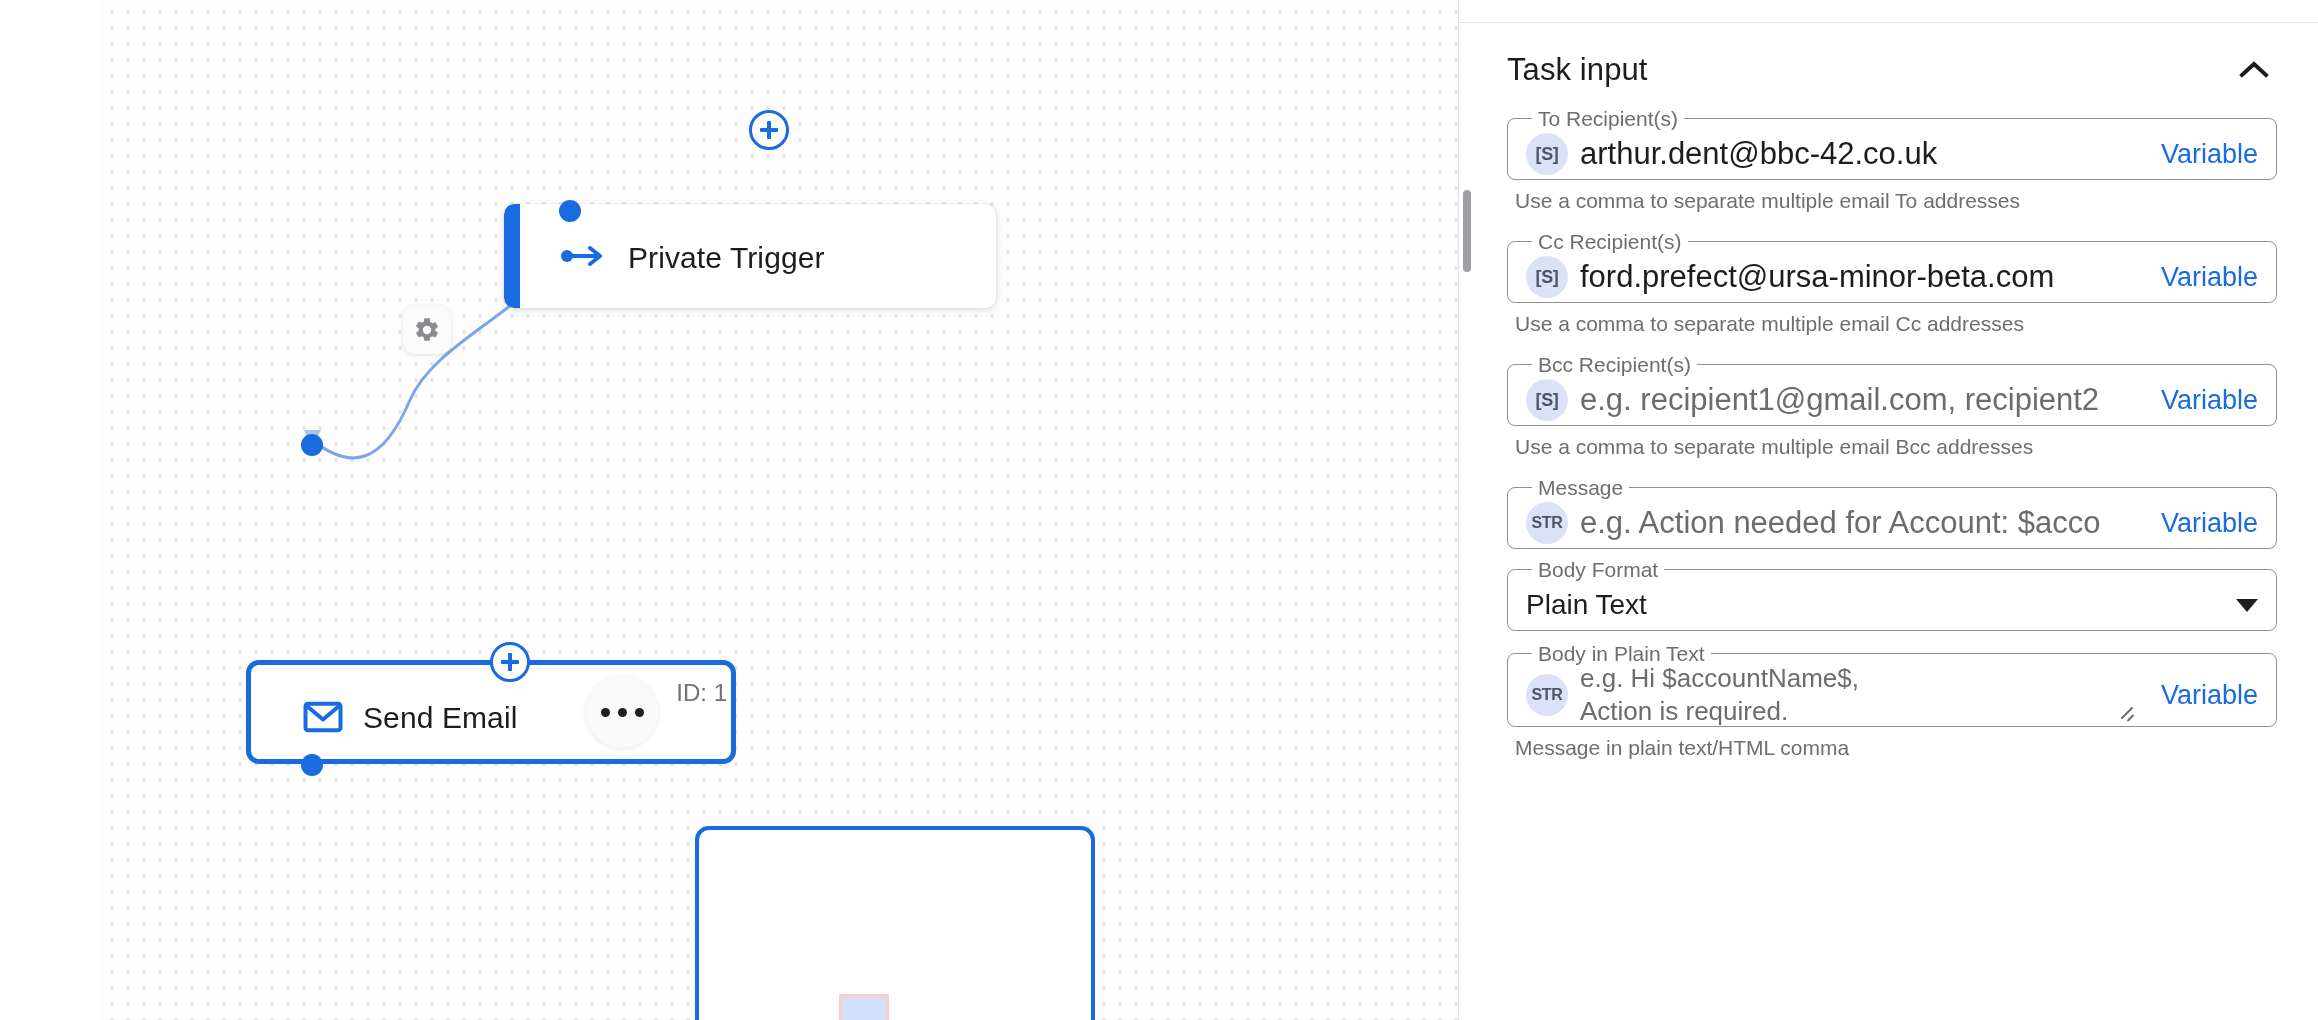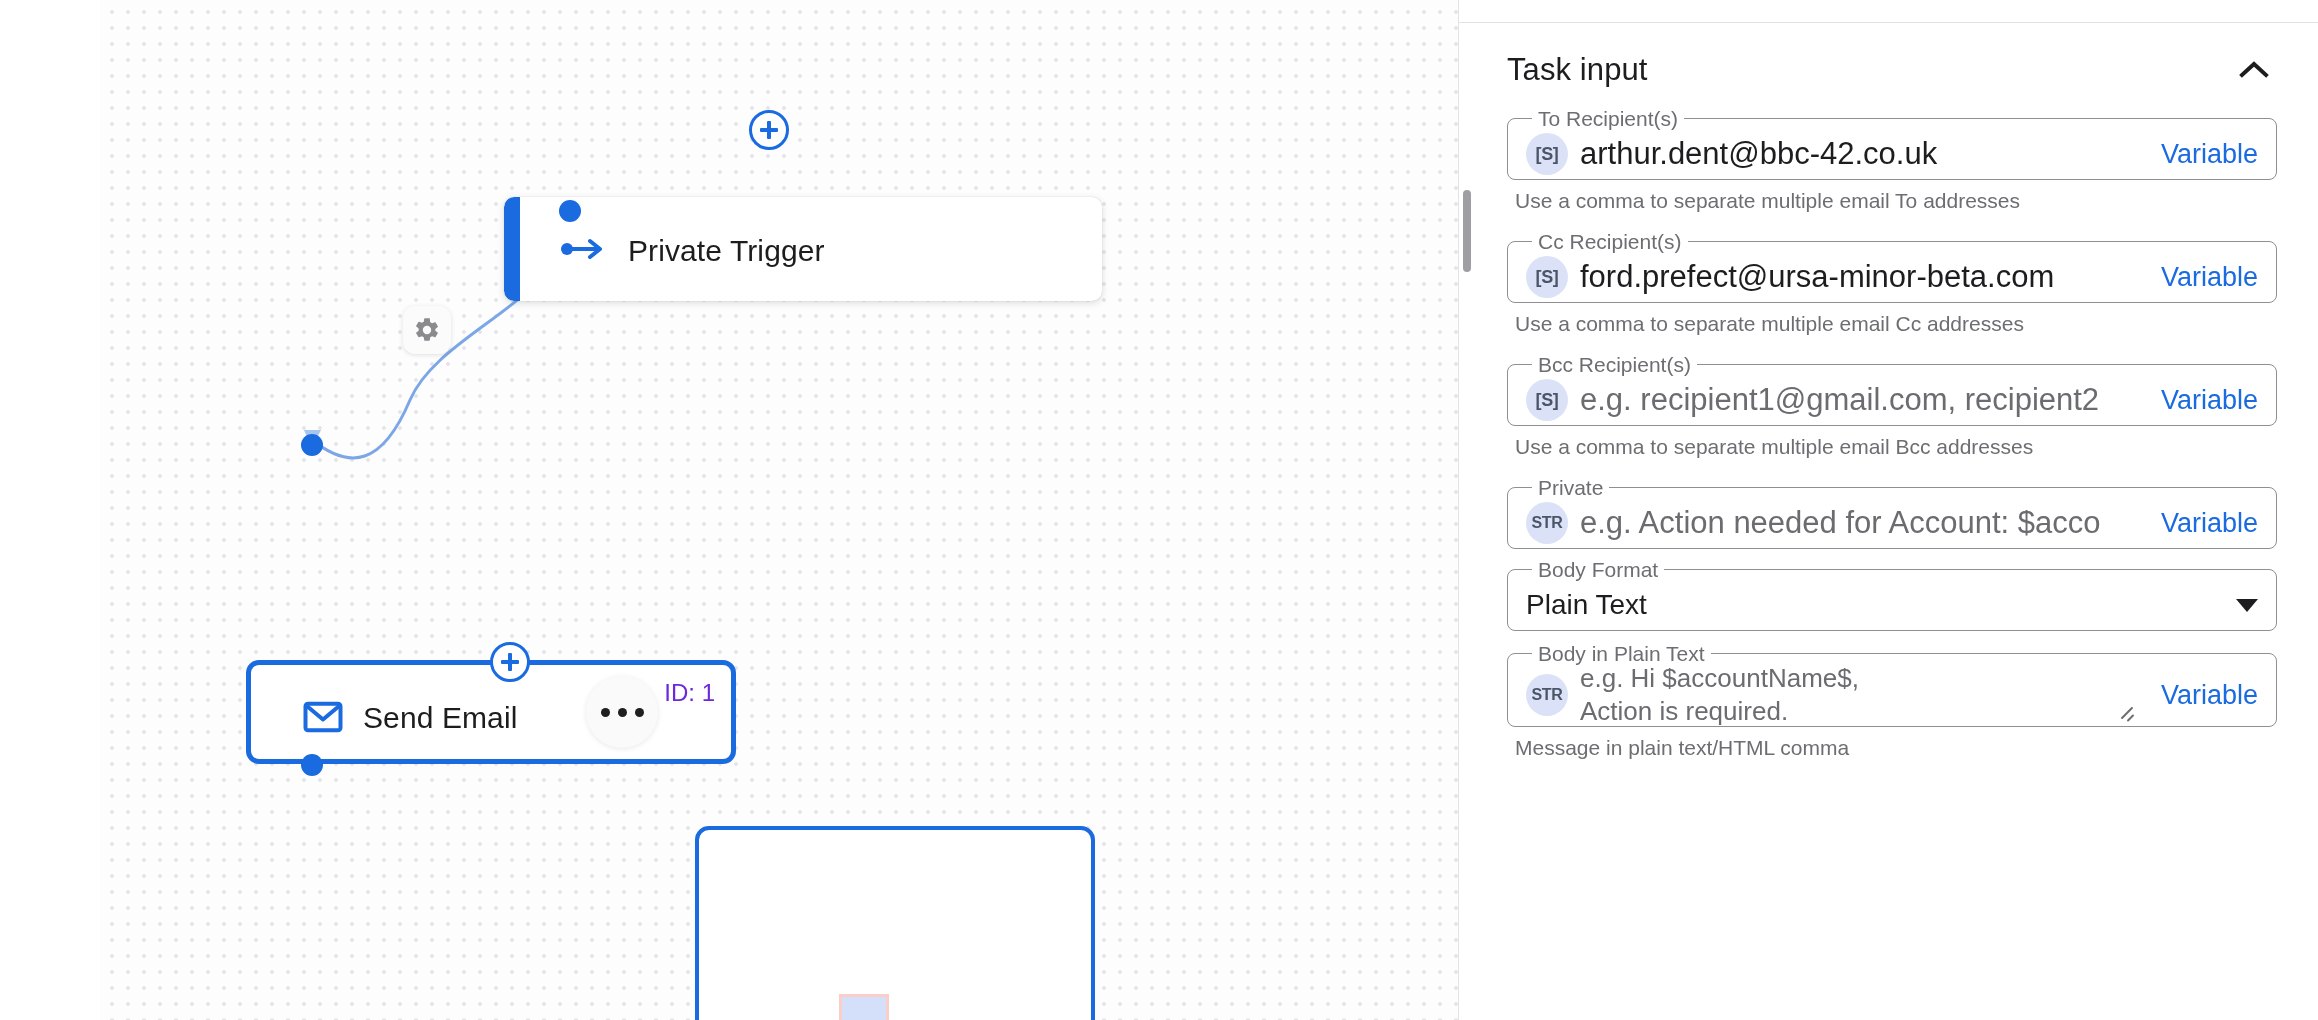--- a/index.html
+++ b/index.html
@@ -47,22 +47,22 @@
   .node {
     position: absolute;
     background: #ffffff;
     border-radius: 10px;
     box-sizing: border-box;
     display: flex;
     align-items: center;
   }
   .node-trigger {
     left: 404px;
-    top: 197px;
-    width: 598px;
+    top: 204px;
+    width: 492px;
     height: 104px;
     box-shadow: 0 2px 7px rgba(60,64,67,0.18), 0 0 1px rgba(60,64,67,0.25);
     overflow: hidden;
   }
   .trigger-accent {
     position: absolute;
     left: 0; top: 0;
     width: 16px;
     height: 104px;
     background: #1a6ae0;
@@ -93,24 +93,24 @@
     font-size: 30px;
     color: #1d1d1f;
     white-space: nowrap;
     letter-spacing: 0.1px;
   }
   .trigger-label { left: 124px; top: 37px; }
   .email-label   { left: 112px; top: 36px; }
 
   .node-id {
     position: absolute;
-    right: 16px;
+    right: 4px;
     top: 14px;
     font-size: 24px;
-    color: #6d28d9;
+    color: #737373;
     white-space: nowrap;
   }
 
   
   .dot {
     position: absolute;
     width: 22px;
     height: 22px;
     border-radius: 50%;
     background: #1a6ae0;
@@ -463,21 +463,21 @@
           <legend>Bcc Recipient(s)</legend>
           <div class="type-badge">[S]</div>
           <div class="field-value placeholder">e.g. recipient1@gmail.com, recipient2</div>
           <div class="variable-link">Variable</div>
         </fieldset>
         <div class="helper">Use a comma to separate multiple email Bcc addresses</div>
       </div>
 
       <div class="field">
         <fieldset class="fieldset row-h">
-          <legend>Private</legend>
+          <legend>Message</legend>
           <div class="type-badge str">STR</div>
           <div class="field-value placeholder">e.g. Action needed for Account: $acco</div>
           <div class="variable-link">Variable</div>
         </fieldset>
         <div class="helper" style="margin-bottom:10px;"></div>
       </div>
 
       <div class="field">
         <fieldset class="fieldset row-h">
           <legend>Body Format</legend>

